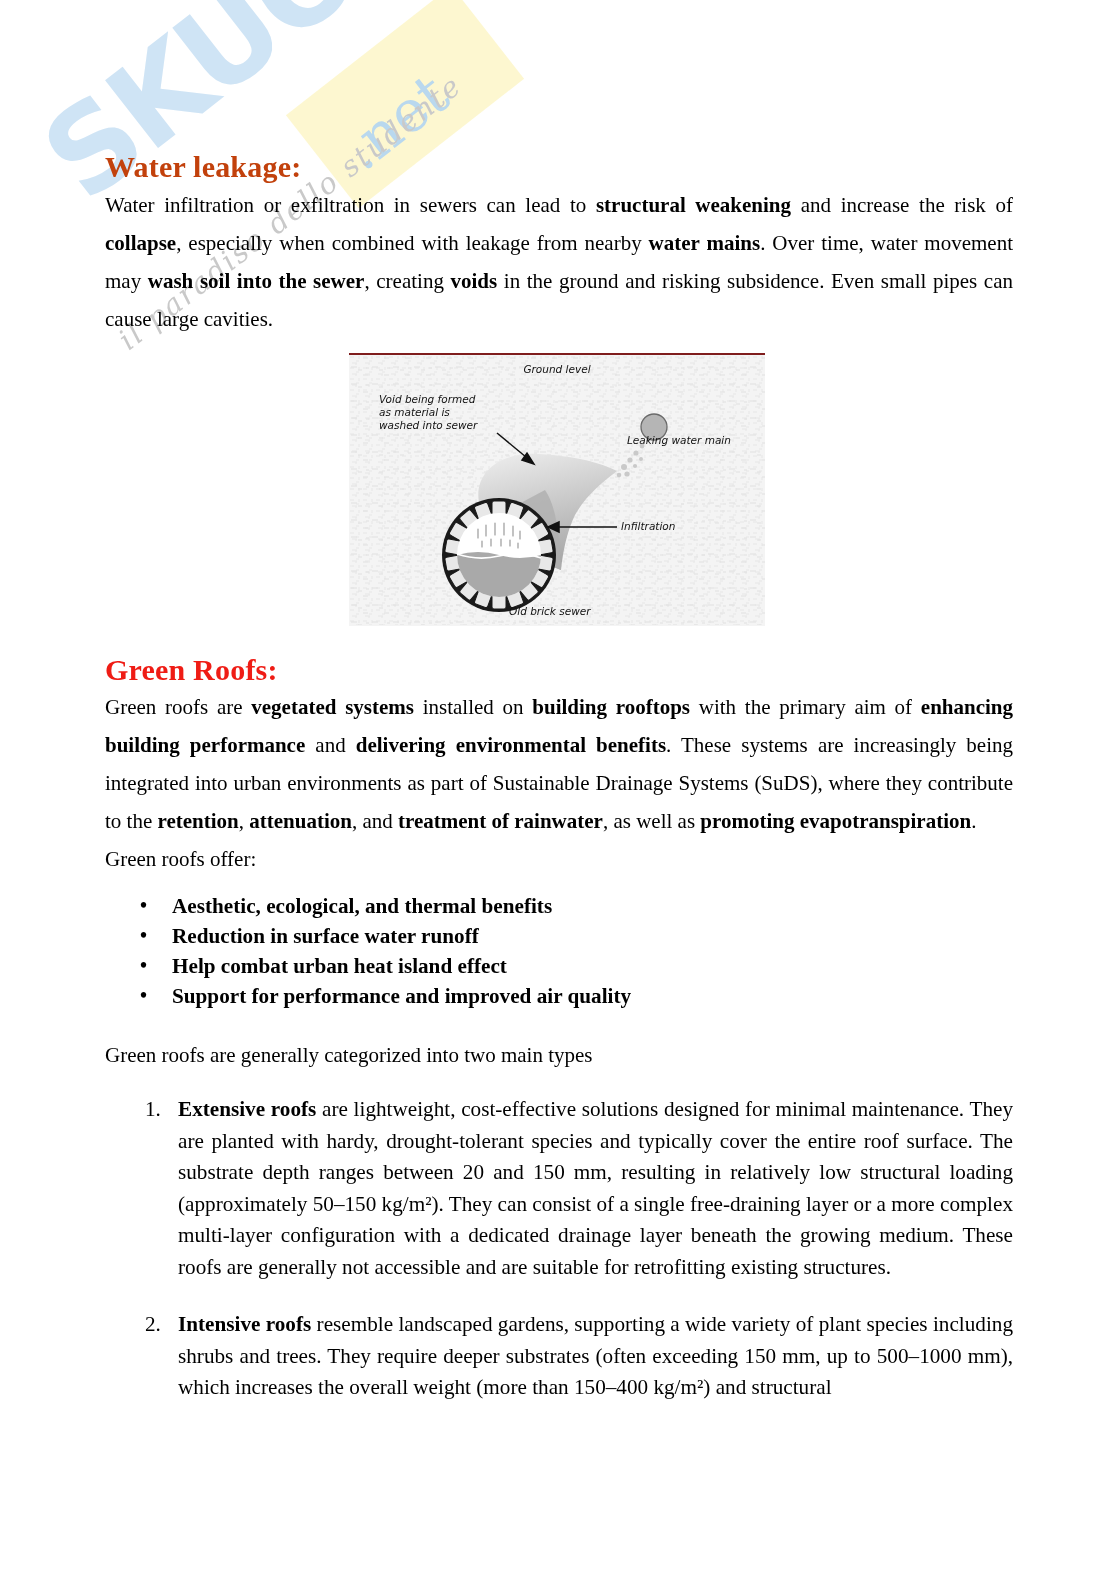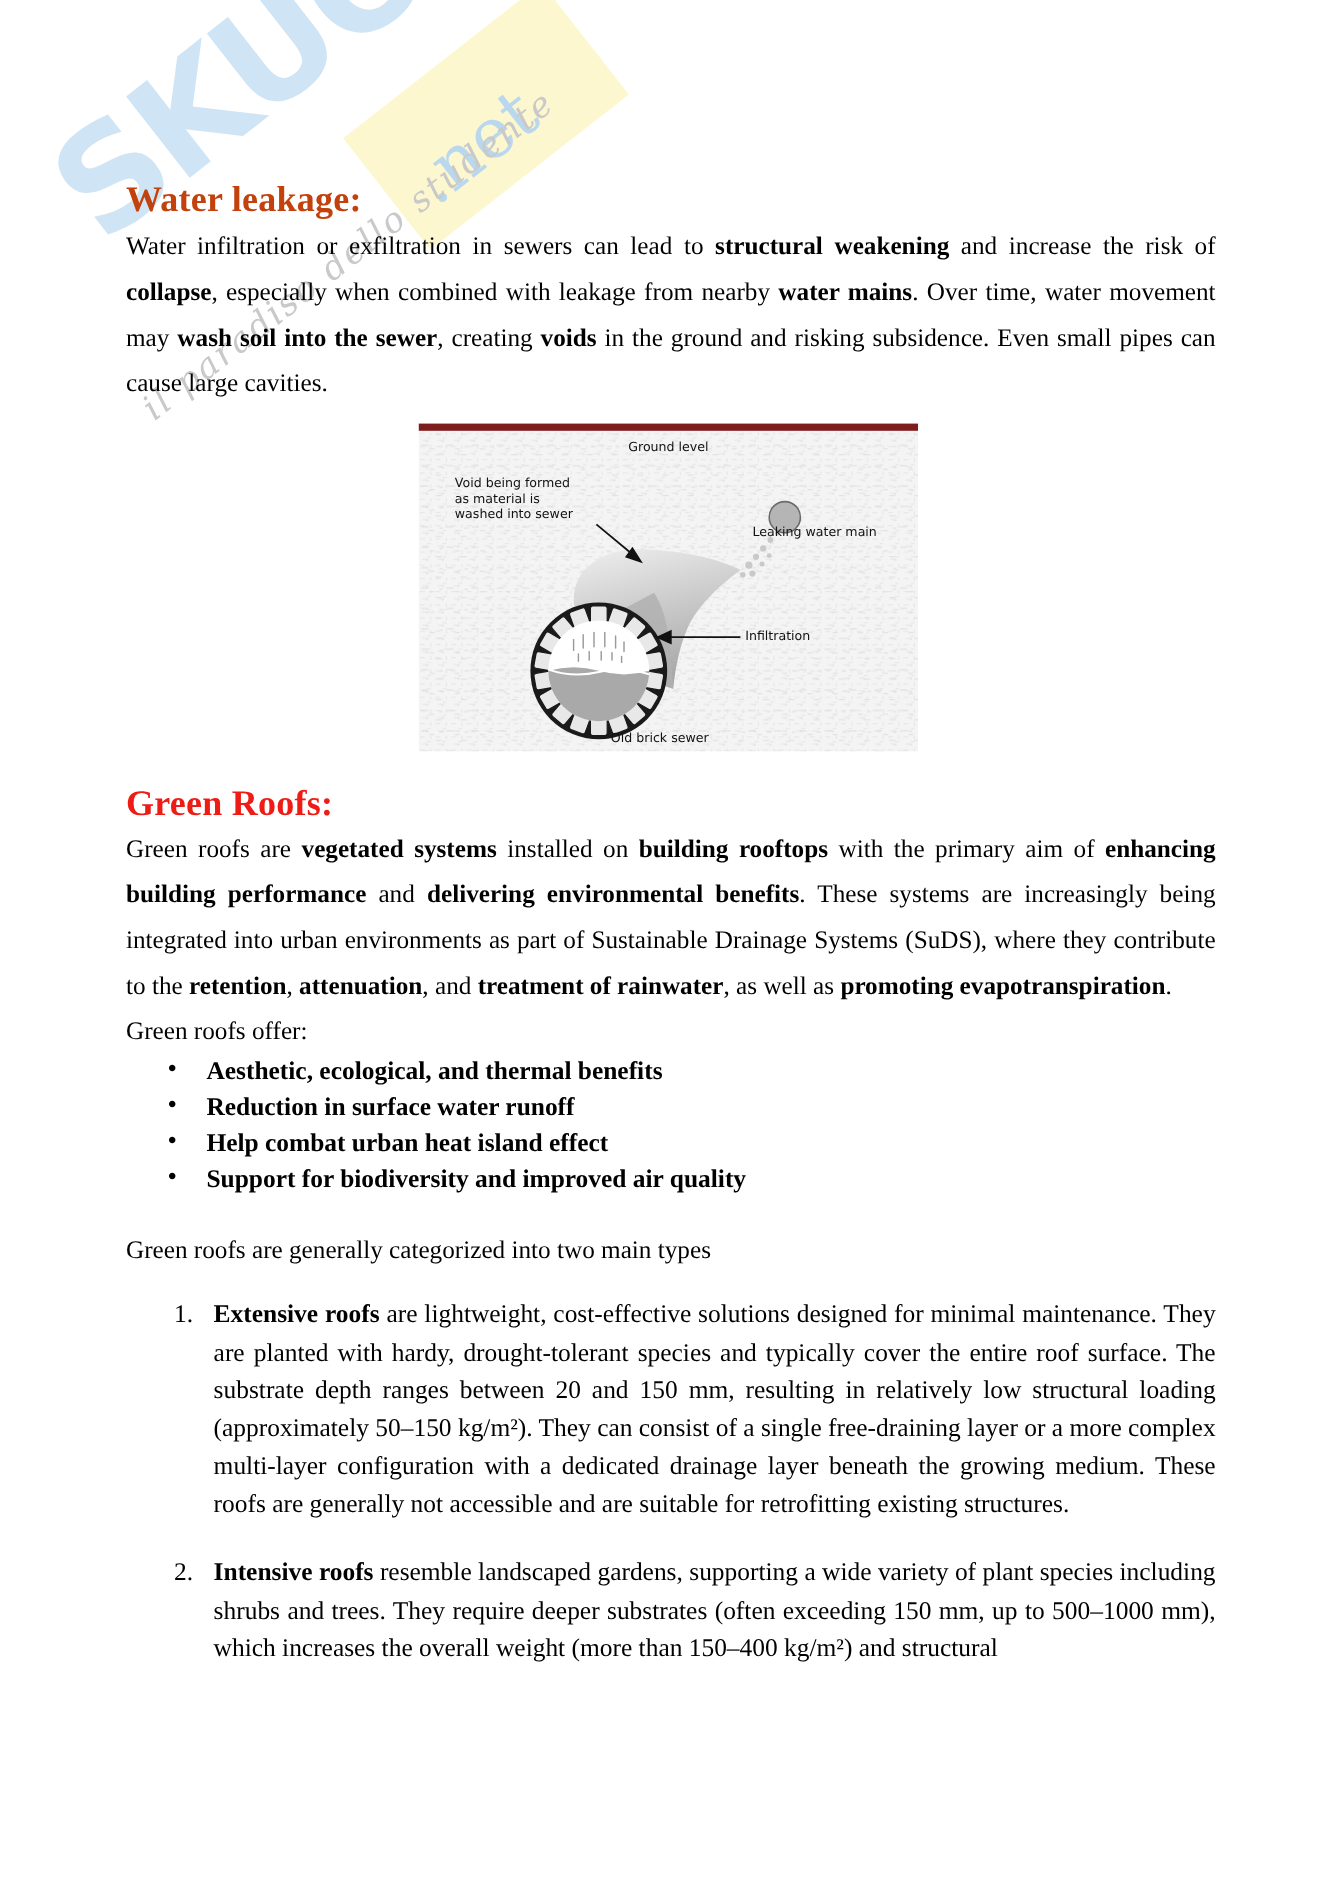--- a/index.html
+++ b/index.html
@@ -121,23 +121,24 @@
     left: 349px;
     top: 353px;
     width: 416px;
     height: 273px;
   }
   .figure {
     position: relative;
     width: 100%;
     height: 100%;
     background: #f4f4f4;
-    border-top: 6px solid #7f1d1d;
+    border-top: 2px solid #7f1d1d;
     box-sizing: border-box;
     overflow: hidden;
+    font-style: italic;
   }
   .noise {
     position: absolute;
     inset: 0;
     opacity: .55;
   }
   .fig-label {
     position: absolute;
     font-family: "DejaVu Sans", sans-serif;
     font-size: 10.5px;
@@ -147,21 +148,21 @@
     text-align: left;
   }
   #lbl-ground { left: 0; right: 0; top: 8px; text-align: center; }
   #lbl-void   { left: 30px; top: 38px; width: 160px; }
   #lbl-leak   { left: 243px; top: 79px; text-align: left; margin-left: 35px; }
   #lbl-infil  { left: 272px; top: 165px; text-align: right; }
   #lbl-old    { left: 160px; top: 250px; text-align: left; }
 
   
   ul.bullets {
-    margin: 0 0 0 0;
+    margin: 14px 0 0 0;
     padding: 0 0 0 35px;
     list-style: none;
   }
   ul.bullets li {
     font-size: 21.2px;
     line-height: 29px;
     font-weight: bold;
     position: relative;
     padding-left: 32px;
     margin-bottom: 1px;
@@ -222,21 +223,21 @@
     <div style="height:279px"></div>
 
     <h1 class="section-heading second" style="color: rgb(239, 28, 21);">Green Roofs:</h1>
     <p class="body"><span>Green roofs are </span><b>vegetated systems</b><span> installed on </span><b>building rooftops</b><span> with the primary aim of </span><b>enhancing building performance</b><span> and </span><b>delivering environmental benefits</b><span>. These systems are increasingly being integrated into urban environments as part of Sustainable Drainage Systems (SuDS), where they contribute to the </span><b>retention</b><span>, </span><b>attenuation</b><span>, and </span><b>treatment of rainwater</b><span>, as well as </span><b>promoting evapotranspiration</b><span>.</span></p>
     <p class="body nojust">Green roofs offer:</p>
 
     <ul class="bullets">
       <li>Aesthetic, ecological, and thermal benefits</li>
       <li>Reduction in surface water runoff</li>
       <li>Help combat urban heat island effect</li>
-      <li>Support for biodiversity and improved air quality</li>
+      <li>Support for performance and improved air quality</li>
     </ul>
 
     <div class="gap-md"></div>
 
     <p class="body nojust">Green roofs are generally categorized into two main types</p>
 
     <ol class="numbers">
       <li><b>Extensive roofs</b><span> are lightweight, cost-effective solutions designed for minimal maintenance. They are planted with hardy, drought-tolerant species and typically cover the entire roof surface. The substrate depth ranges between 20 and 150 mm, resulting in relatively low structural loading (approximately 50–150 kg/m²). They can consist of a single free-draining layer or a more complex multi-layer configuration with a dedicated drainage layer beneath the growing medium. These roofs are generally not accessible and are suitable for retrofitting existing structures.</span></li>
       <li><b>Intensive roofs</b><span> resemble landscaped gardens, supporting a wide variety of plant species including shrubs and trees. They require deeper substrates (often exceeding 150 mm, up to 500–1000 mm), which increases the overall weight (more than 150–400 kg/m²) and structural</span></li>
     </ol>

